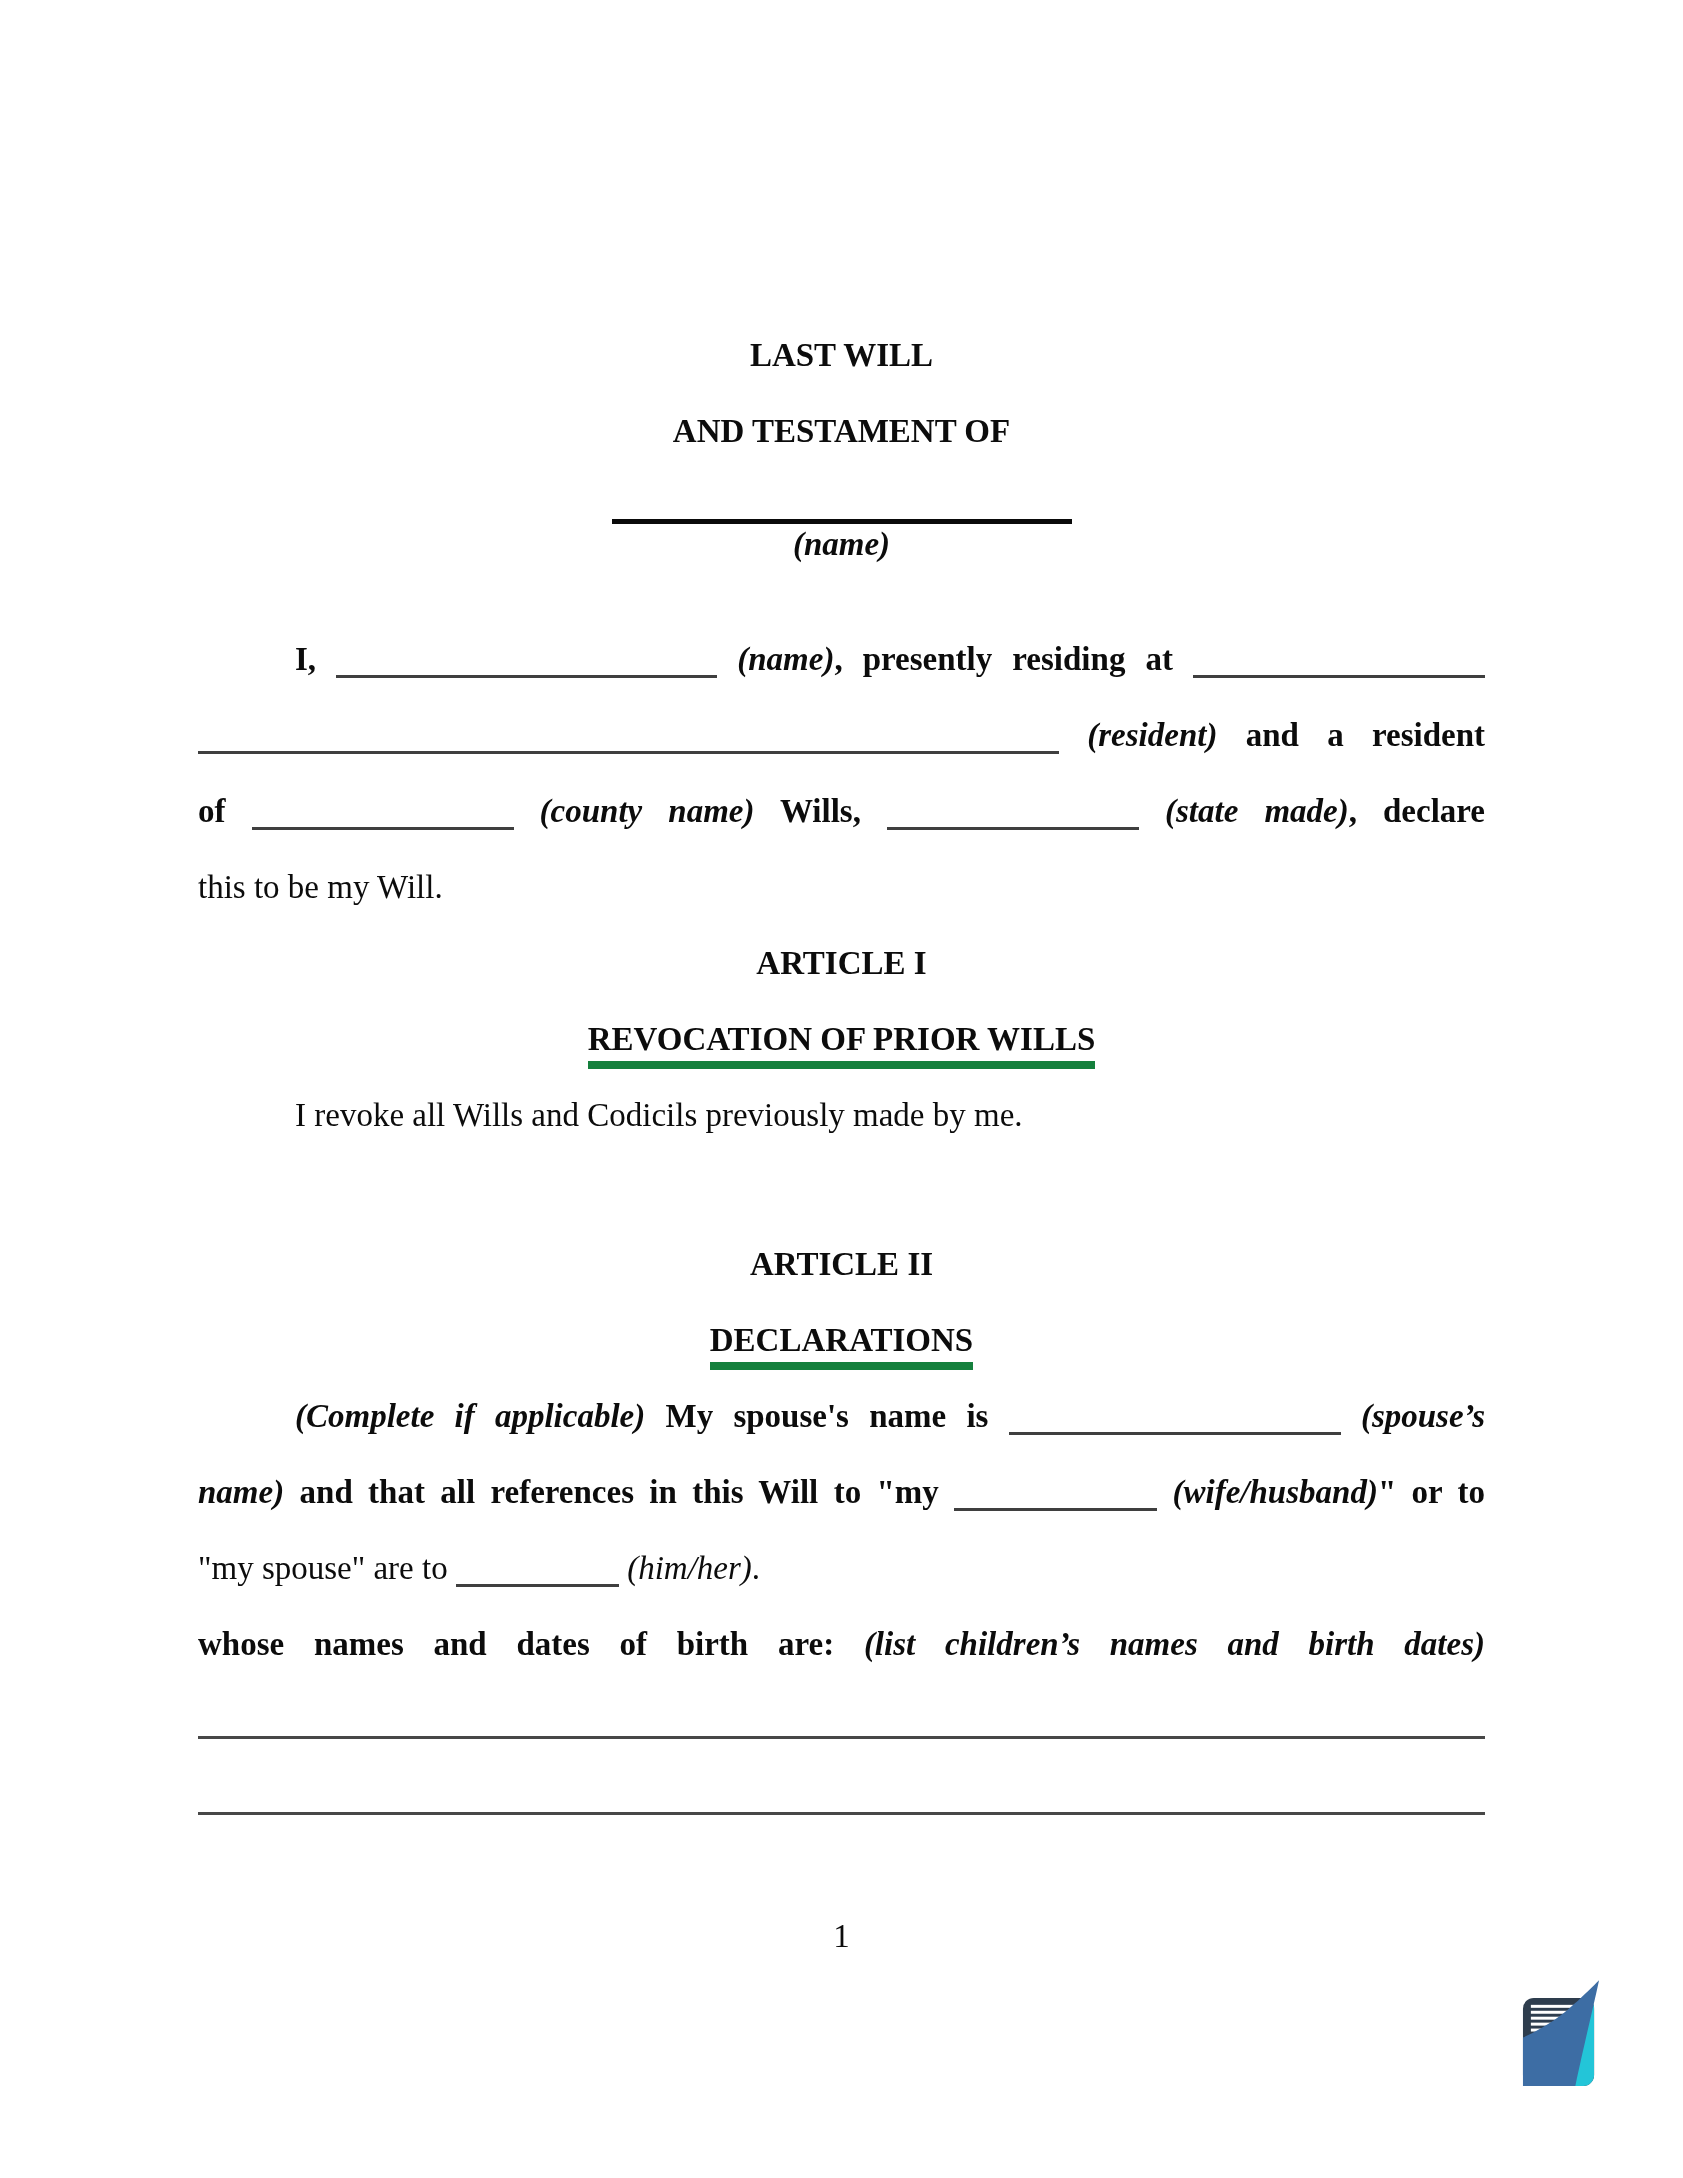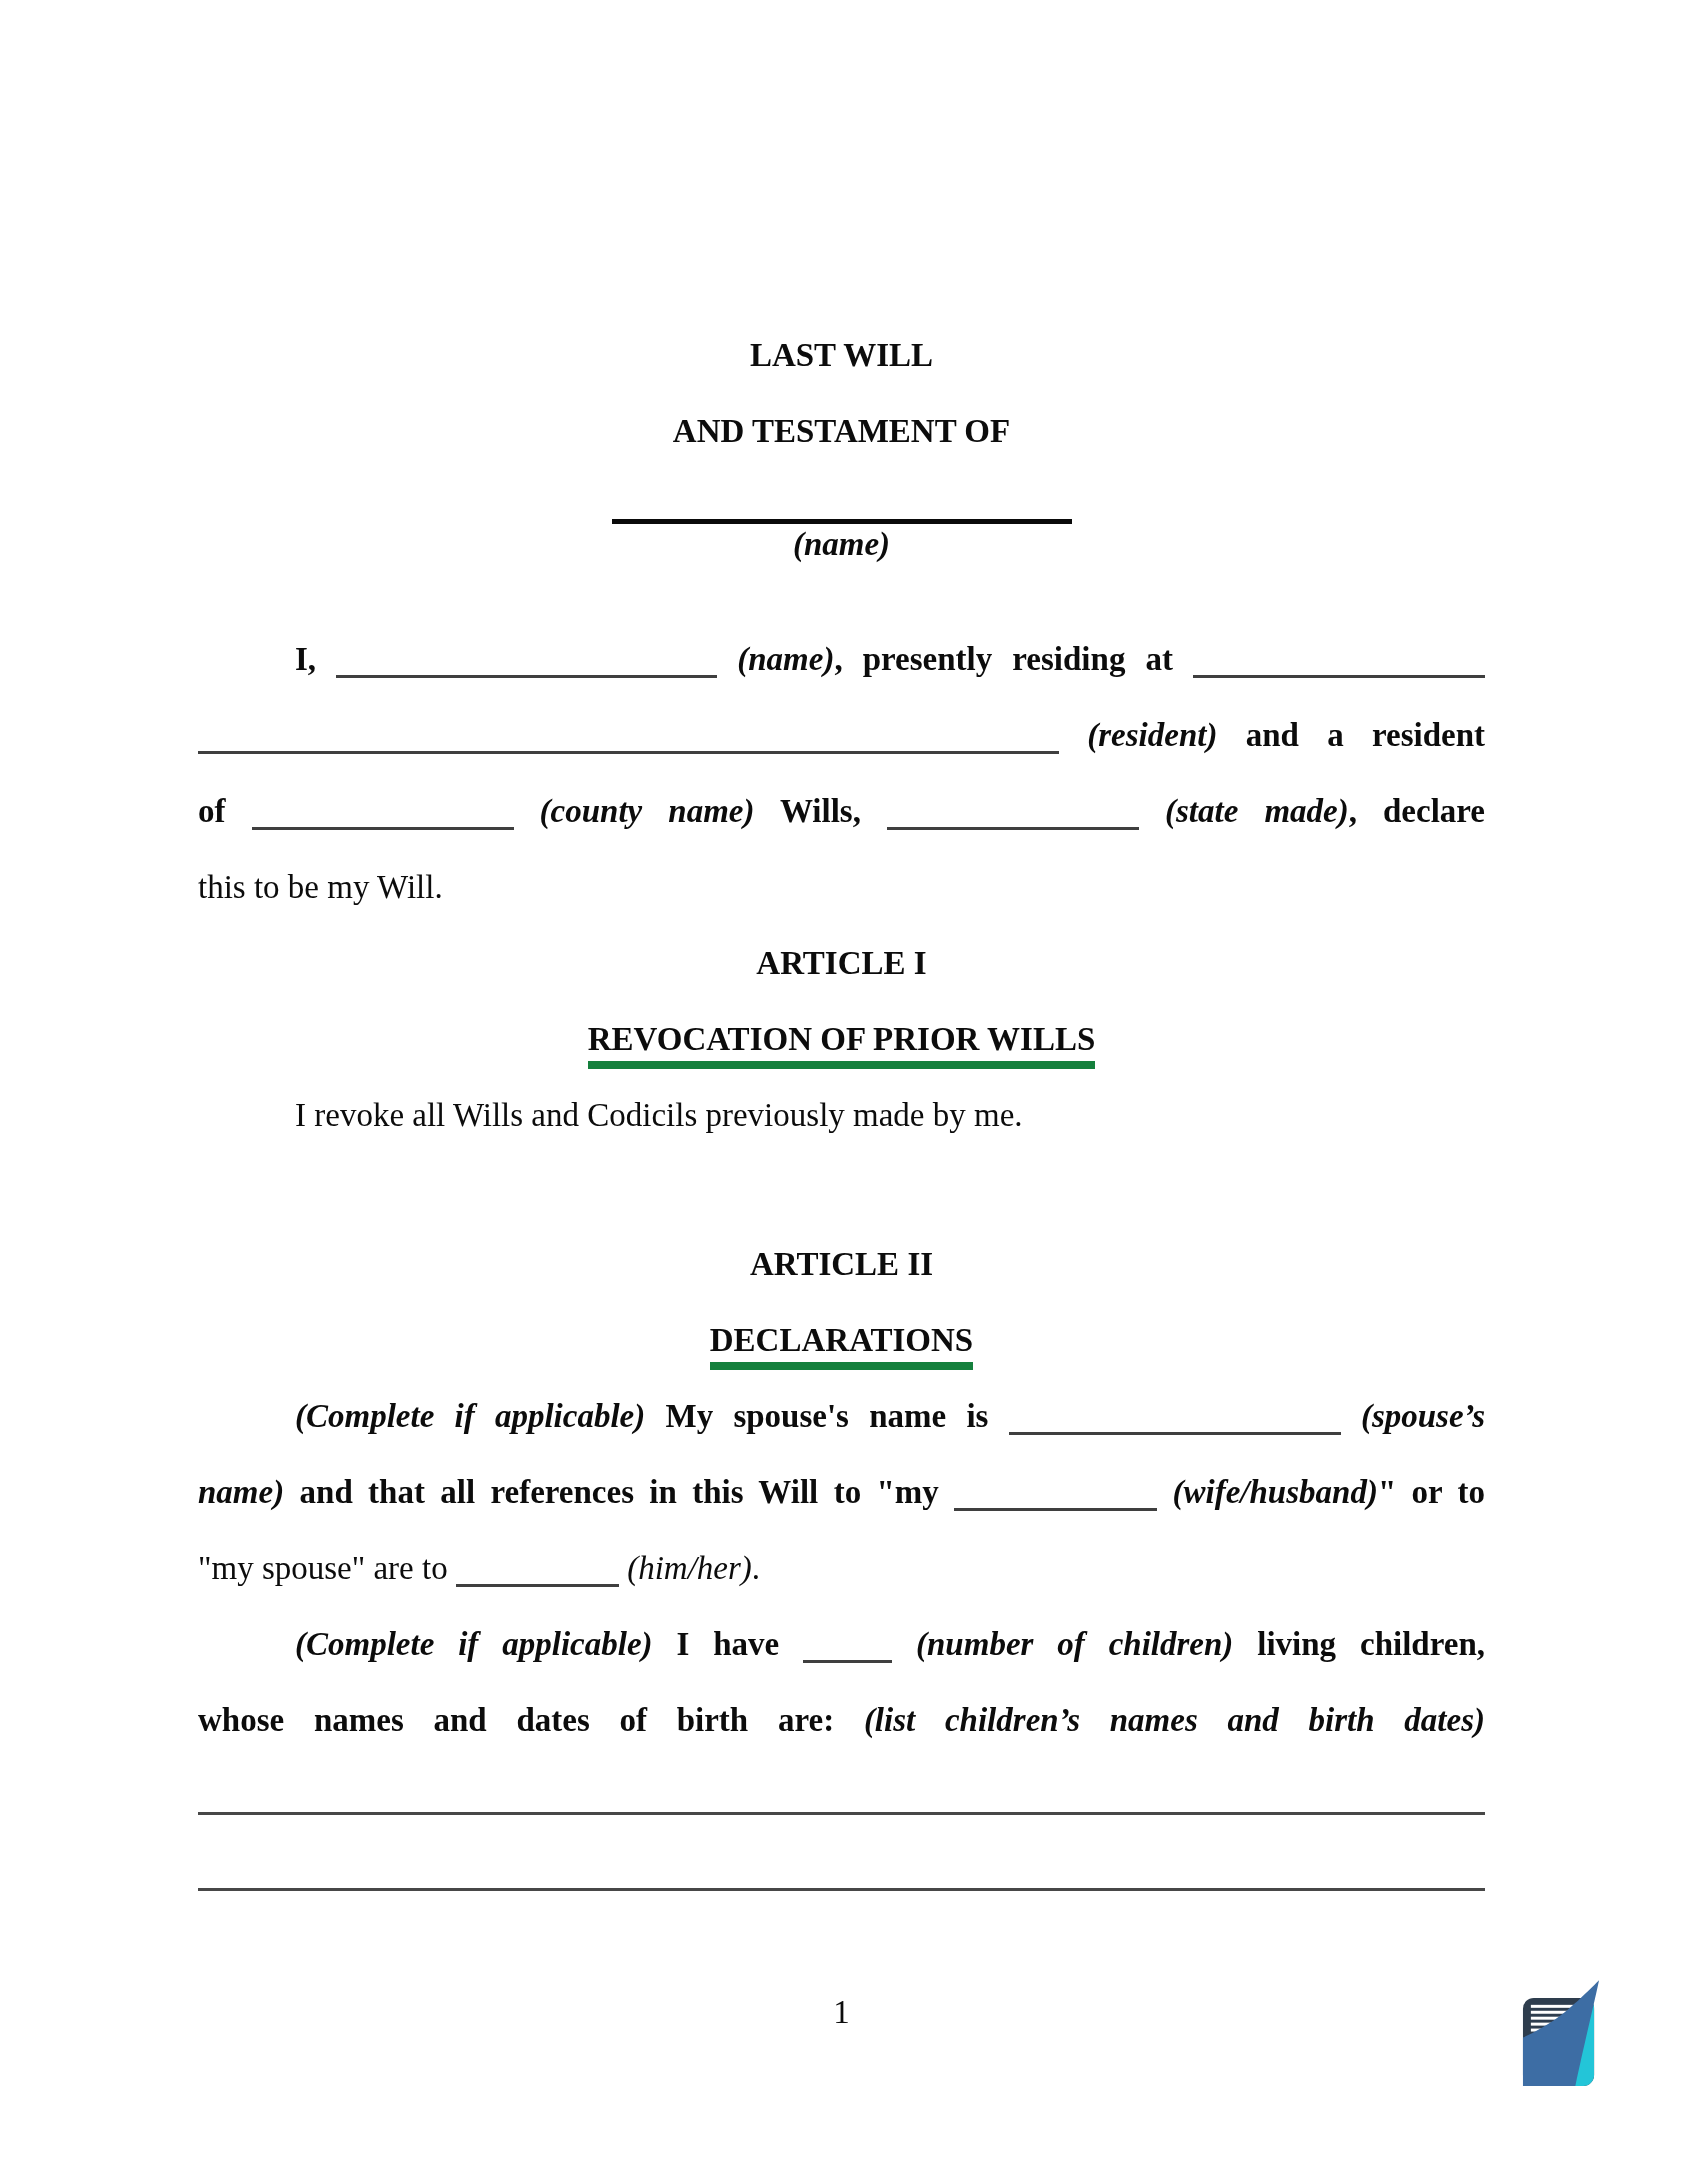--- a/index.html
+++ b/index.html
@@ -79,21 +79,20 @@
     <div class="line j"><span class="tx">of </span><span class="blank" style="width: 262px;"></span><span class="tx"> </span><span class="it">(county name)</span><span class="tx"> Wills, </span><span class="blank" style="width: 252px;"></span><span class="tx"> </span><span class="it">(state made)</span><span class="tx">, declare</span></div>
     <div class="line "><span class="tx">this to be my Will.</span></div>
     <div class="line center bold"><span class="tx">ARTICLE I</span></div>
     <div class="line center"><span class="bu">REVOCATION OF PRIOR WILLS</span></div>
     <div class="line indent"><span class="tx">I revoke all Wills and Codicils previously made by me.</span></div>
     <div class="line center bold" style="margin-top: 73px;"><span class="tx">ARTICLE II</span></div>
     <div class="line center"><span class="bu">DECLARATIONS</span></div>
     <div class="line j indent"><span class="it">(Complete if applicable)</span><span class="tx"> My spouse's name is </span><span class="blank" style="width: 332px;"></span><span class="tx"> </span><span class="it">(spouse’s</span></div>
     <div class="line j"><span class="it">name)</span><span class="tx"> and that all references in this Will to "my </span><span class="blank" style="width: 203px;"></span><span class="tx"> </span><span class="it">(wife/husband)</span><span class="tx">" or to</span></div>
     <div class="line "><span class="tx">"my spouse" are to </span><span class="blank" style="width: 163px;"></span><span class="tx"> </span><span class="it">(him/her)</span><span class="tx">.</span></div>
-    <div class="line j indent"><span class="it">(Complete if applicable)</span><span class="tx"> I have </span><span class="blank" style="width: 89px;"></span><span class="tx"> </span><span class="it">(number of children)</span><span class="tx"> living children,</span></div>
     <div class="line j"><span class="tx">whose names and dates of birth are: </span><span class="it">(list children’s names and birth dates)</span></div>
     <div class="line "><span class="blank full"></span></div>
     <div class="line "><span class="blank full"></span></div>
     <div class="line center" style="margin-top: 64px;"><span class="tx">1</span></div>
   </div>
 
 <svg class="logo" viewBox="0 0 85 110" xmlns="http://www.w3.org/2000/svg" aria-hidden="true">
   <defs>
     <clipPath id="rectclip">
       <rect x="3" y="18" width="72" height="89" rx="11"></rect>

